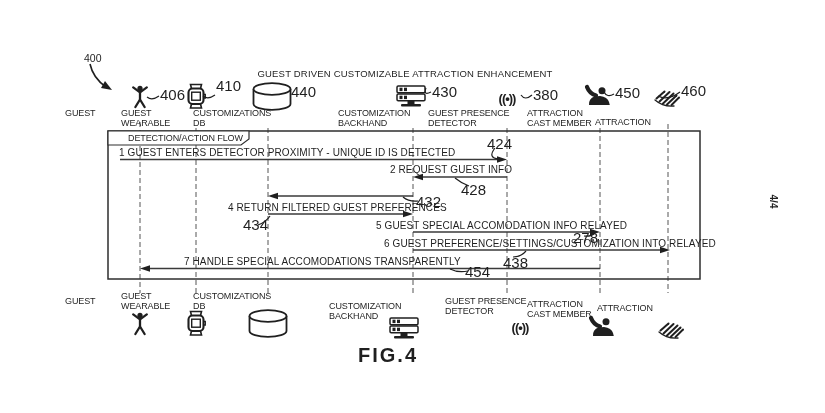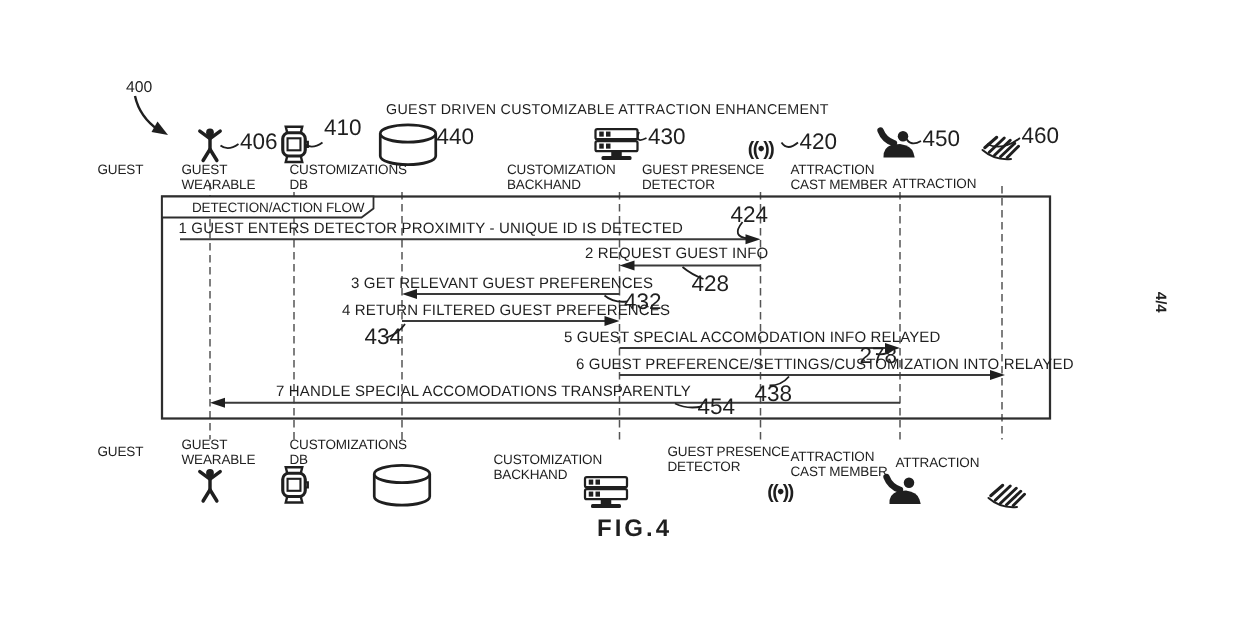--- a/index.html
+++ b/index.html
@@ -10,22 +10,22 @@
              font-size:9px;line-height:9.5px;letter-spacing:-0.1px;white-space:nowrap;}
   .actor-lbl span{display:block;}
   .refnum{position:absolute;font-size:15px;line-height:10px;white-space:nowrap;}
   .msg{position:absolute;font-size:10px;line-height:10px;white-space:nowrap;letter-spacing:0.1px;}
   .glyph{position:absolute;width:60px;text-align:center;font-size:13px;font-weight:bold;
          letter-spacing:-1px;line-height:13px;}
   .title{position:absolute;left:195px;top:68px;width:420px;text-align:center;
          font-size:9.5px;letter-spacing:0.2px;white-space:nowrap;}
   .framelbl{position:absolute;left:128px;top:133px;font-size:9px;letter-spacing:-0.1px;white-space:nowrap;}
   .fignum{position:absolute;left:84px;top:52px;font-size:10.5px;}
-  .caption{position:absolute;left:358px;top:344px;width:90px;text-align:right;
-           font-size:16px;font-weight:bold;letter-spacing:2px;}
+  .caption{position:absolute;left:358px;top:344px;width:90px;text-align:left;
+           font-size:20px;font-weight:bold;letter-spacing:2px;}
   .sheet{position:absolute;left:752px;top:196px;width:42px;text-align:center;
          font-size:10px;font-weight:bold;transform:rotate(90deg);}
 </style>
 </head>
 <body>
 
 <div id="fig">
 
   <svg class="layer" width="825" height="413" viewBox="0 0 825 413">
     <defs>
@@ -209,27 +209,26 @@
       <span>CAST MEMBER</span>
     </div>
   <div class="actor-lbl" style="left:672px;top:304px">
       <span>ATTRACTION</span>
     </div>
 
   <div class="refnum" style="left:160px;top:90px">406</div>
   <div class="refnum" style="left:216px;top:81px">410</div>
   <div class="refnum" style="left:291px;top:87px">440</div>
   <div class="refnum" style="left:432px;top:87px">430</div>
-  <div class="refnum" style="left:533px;top:90px">420</div>
+  <div class="refnum" style="left:533px;top:90px">380</div>
   <div class="refnum" style="left:615px;top:88px">450</div>
   <div class="refnum" style="left:681px;top:86px">460</div>
 
   <div class="msg" style="left:119px;top:148px">1 GUEST ENTERS DETECTOR PROXIMITY - UNIQUE ID IS DETECTED</div>
   <div class="msg" style="left:390px;top:165px">2 REQUEST GUEST INFO</div>
-  <div class="msg" style="left:234px;top:185px">3 GET RELEVANT GUEST PREFERENCES</div>
   <div class="msg" style="left:228px;top:203px">4 RETURN FILTERED GUEST PREFERENCES</div>
   <div class="msg" style="left:376px;top:221px">5 GUEST SPECIAL ACCOMODATION INFO RELAYED</div>
   <div class="msg" style="left:384px;top:239px">6 GUEST PREFERENCE/SETTINGS/CUSTOMIZATION INTO RELAYED</div>
   <div class="msg" style="left:184px;top:257px">7 HANDLE SPECIAL ACCOMODATIONS TRANSPARENTLY</div>
 
   <div class="refnum" style="left:487px;top:139px">424</div>
   <div class="refnum" style="left:461px;top:185px">428</div>
   <div class="refnum" style="left:416px;top:197px">432</div>
   <div class="refnum" style="left:243px;top:220px">434</div>
   <div class="refnum" style="left:573px;top:233px">278</div>

